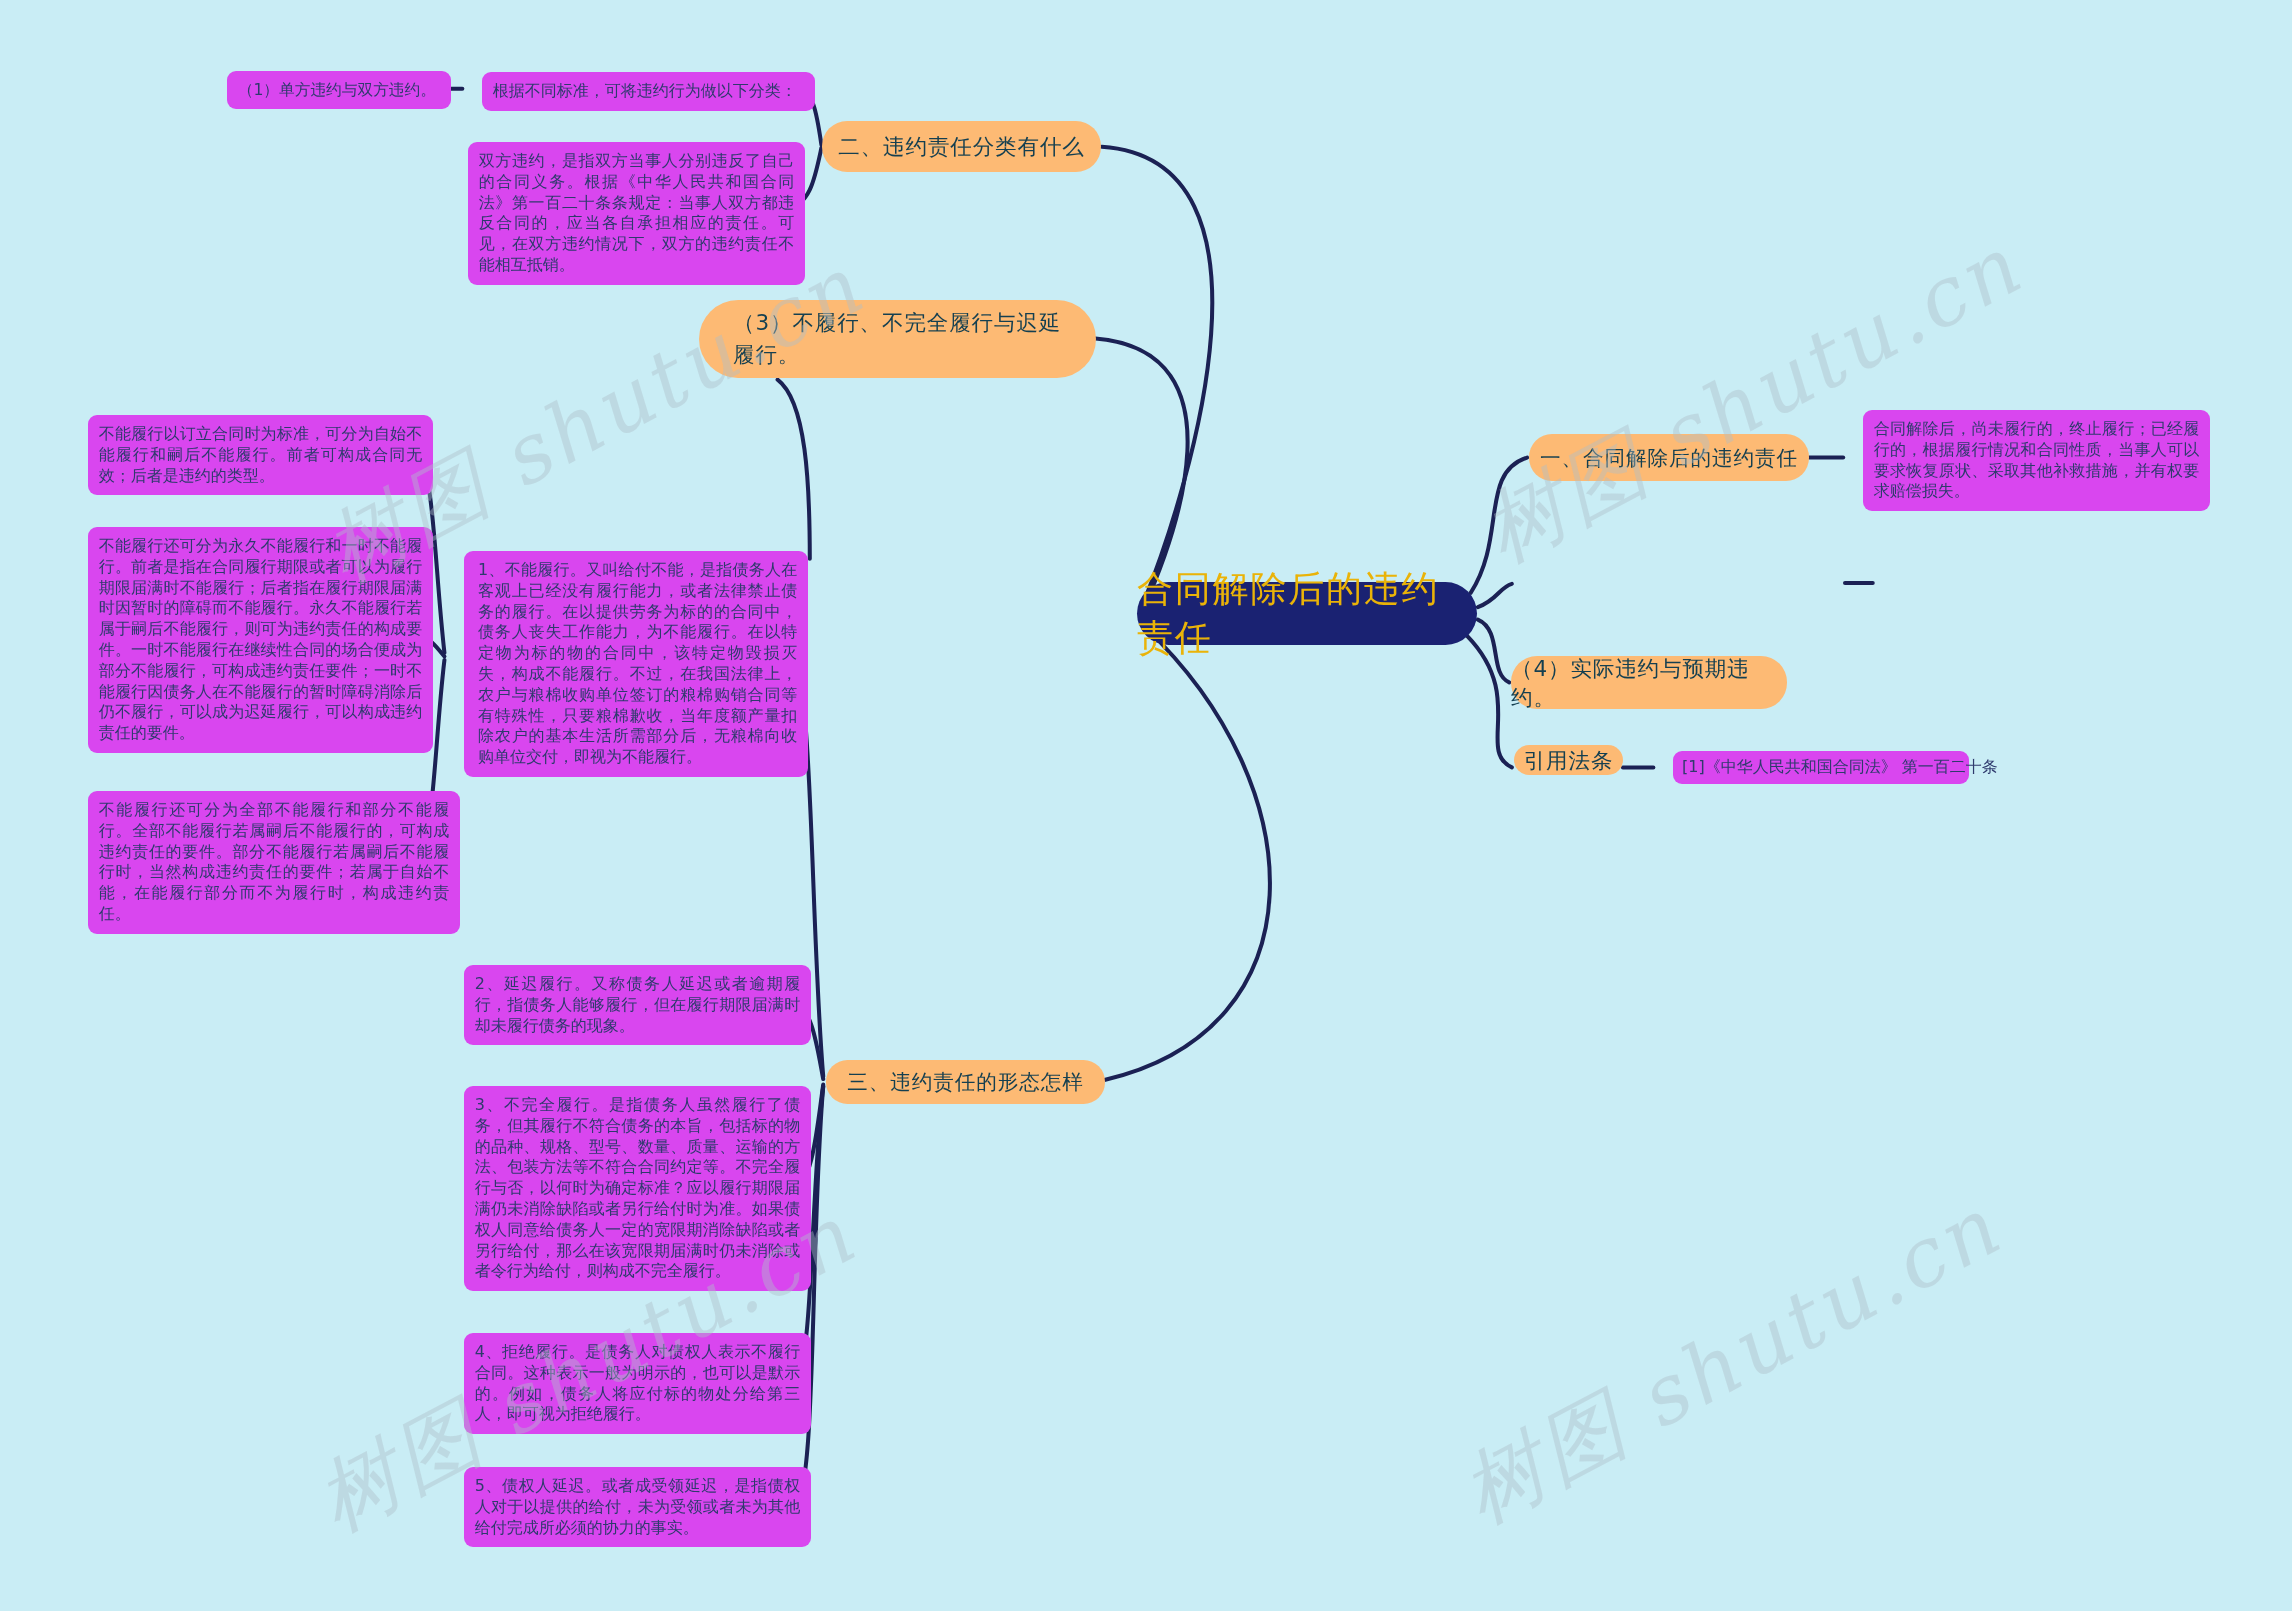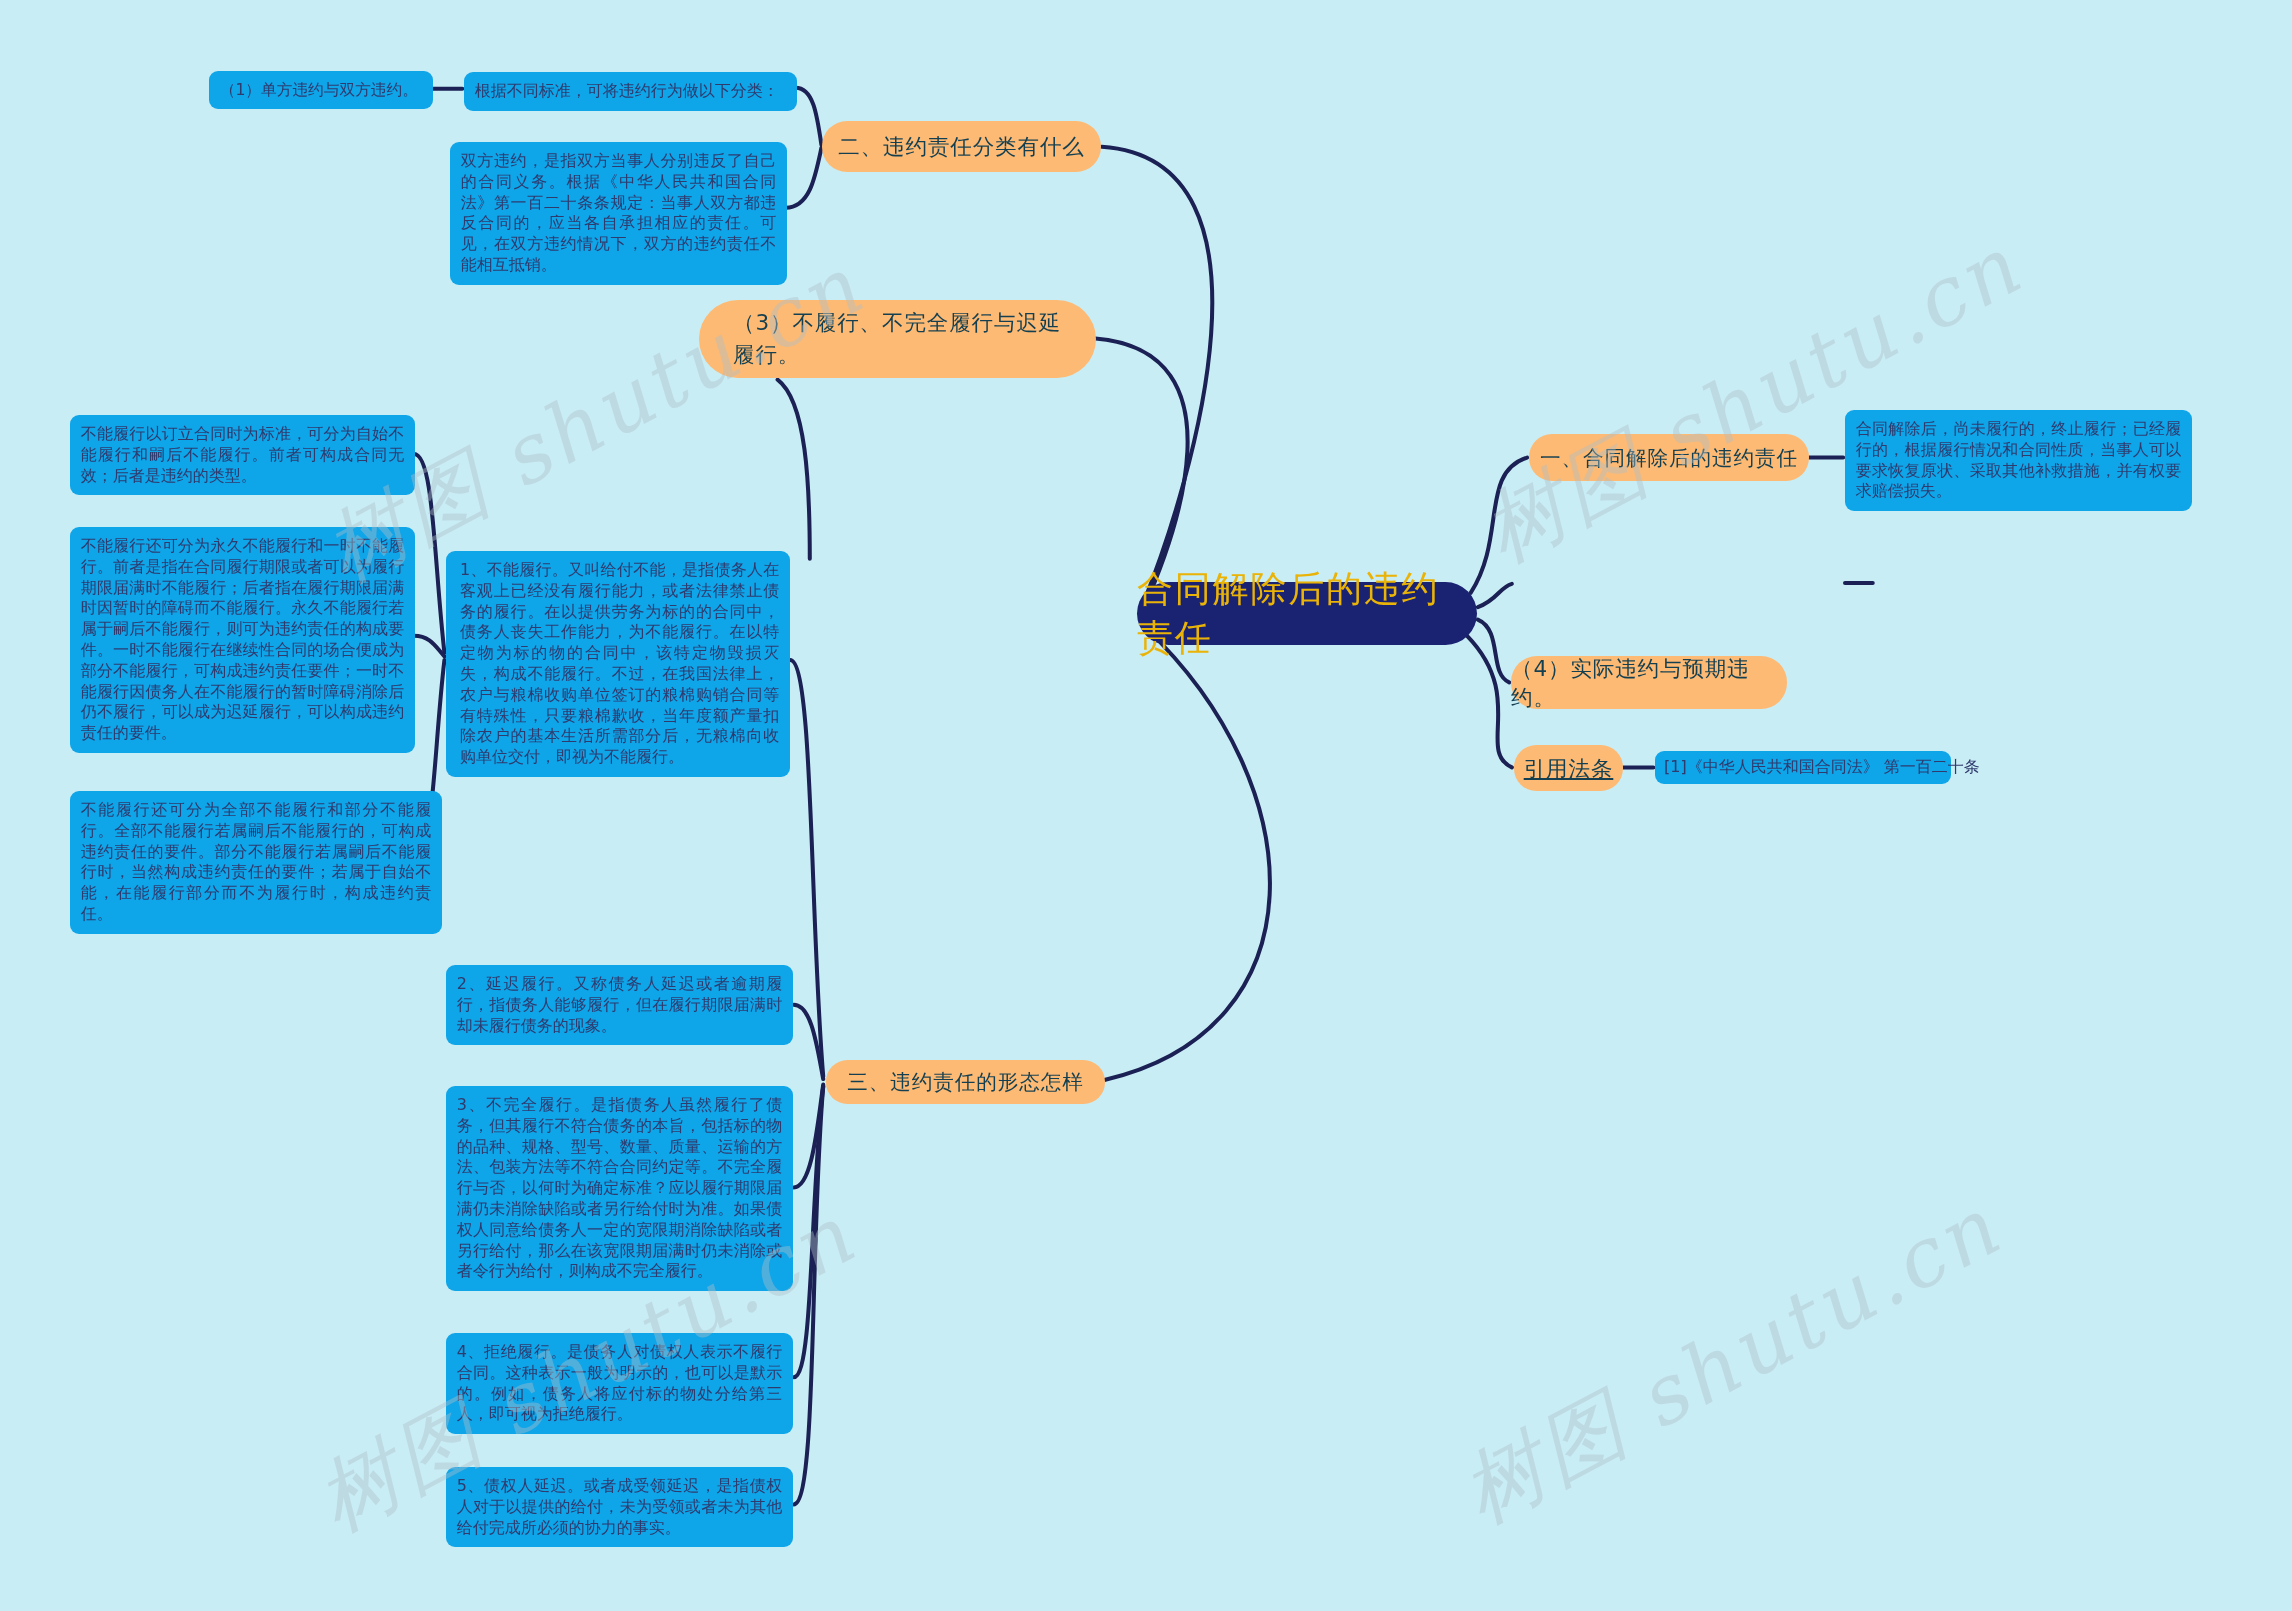--- a/index.html
+++ b/index.html
@@ -19,29 +19,30 @@
     z-index: 1;
   }
   #connectors path {
     fill: none;
     stroke: #1b2154;
     stroke-width: 4.5;
     stroke-linecap: round;
   }
   .note {
     position: absolute;
-    background: #0ea5e9;
+    background: #d946ef;
     color: #2f3a6d;
     font-size: 16px;
     line-height: 1.3;
     padding: 9px 10.7px;
     border-radius: 9px;
     box-sizing: border-box;
     z-index: 3;
     text-align: justify;
+    margin-left: 18px;
   }
   .note.oneline { white-space: nowrap; text-align: left; }
   .topic {
     position: absolute;
     background: #fdba74;
     color: #143f50;
     font-size: 21.5px;
     display: flex;
     align-items: center;
     justify-content: center;
@@ -120,21 +121,21 @@
   <div class="topic" style="left:1529px; top:434px; width:280px; height:47px; border-radius:23px; font-size:20.6px;">一、合同解除后的违约责任</div>
   <div class="note" style="left:1845px; top:410px; width:347px;">合同解除后，尚未履行的，终止履行；已经履行的，根据履行情况和合同性质，当事人可以要求恢复原状、采取其他补救措施，并有权要求赔偿损失。</div>
 
   <div class="topic" style="left:822px; top:121px; width:279px; height:51px; border-radius:25px;">二、违约责任分类有什么</div>
   <div class="note oneline" style="left:209px; top:71px; width:224px; font-size:15.7px;">（1）单方违约与双方违约。</div>
   <div class="note oneline" style="left:464px; top:72px; width:333px;">根据不同标准，可将违约行为做以下分类：</div>
   <div class="note" style="left:450px; top:142px; width:337px;">双方违约，是指双方当事人分别违反了自己的合同义务。根据《中华人民共和国合同法》第一百二十条条规定：当事人双方都违反合同的，应当各自承担相应的责任。可见，在双方违约情况下，双方的违约责任不能相互抵销。</div>
   <div class="topic multiline" style="left:699px; top:300px; width:397px; height:78px; border-radius:39px;">（3）不履行、不完全履行与迟延履行。</div>
   <div class="topic" style="left:1511px; top:656px; width:276px; height:53px; border-radius:26px;">（4）实际违约与预期违约。</div>
 
-  <div class="topic" style="left:1514px; top:745px; width:109px; height:46px; border-radius:22.4px;text-decoration:underline;">引用法条</div>
+  <div class="topic" style="left:1514px; top:745px; width:109px; height:30px; border-radius:22.4px;">引用法条</div>
   <div class="note oneline" style="left:1655px; top:751px; width:296px; padding:6.3px 9px;">[1]《中华人民共和国合同法》 第一百二十条</div>
 
   <div class="topic" style="left:826px; top:1060px; width:279px; height:44px; border-radius:21.5px; font-size:20.6px;">三、违约责任的形态怎样</div>
 
   <div class="note" style="left:446px; top:551px; width:344px;padding-left:14px;">1、不能履行。又叫给付不能，是指债务人在客观上已经没有履行能力，或者法律禁止债务的履行。在以提供劳务为标的的合同中，债务人丧失工作能力，为不能履行。在以特定物为标的物的合同中，该特定物毁损灭失，构成不能履行。不过，在我国法律上，农户与粮棉收购单位签订的粮棉购销合同等有特殊性，只要粮棉歉收，当年度额产量扣除农户的基本生活所需部分后，无粮棉向收购单位交付，即视为不能履行。</div>
   <div class="note" style="left:446px; top:965px; width:347px;">2、延迟履行。又称债务人延迟或者逾期履行，指债务人能够履行，但在履行期限届满时却未履行债务的现象。</div>
   <div class="note" style="left:446px; top:1086px; width:347px;">3、不完全履行。是指债务人虽然履行了债务，但其履行不符合债务的本旨，包括标的物的品种、规格、型号、数量、质量、运输的方法、包装方法等不符合合同约定等。不完全履行与否，以何时为确定标准？应以履行期限届满仍未消除缺陷或者另行给付时为准。如果债权人同意给债务人一定的宽限期消除缺陷或者另行给付，那么在该宽限期届满时仍未消除或者令行为给付，则构成不完全履行。</div>
   <div class="note" style="left:446px; top:1333px; width:347px;">4、拒绝履行。是债务人对债权人表示不履行合同。这种表示一般为明示的，也可以是默示的。例如，债务人将应付标的物处分给第三人，即可视为拒绝履行。</div>
   <div class="note" style="left:446px; top:1467px; width:347px;">5、债权人延迟。或者成受领延迟，是指债权人对于以提供的给付，未为受领或者未为其他给付完成所必须的协力的事实。</div>
 

